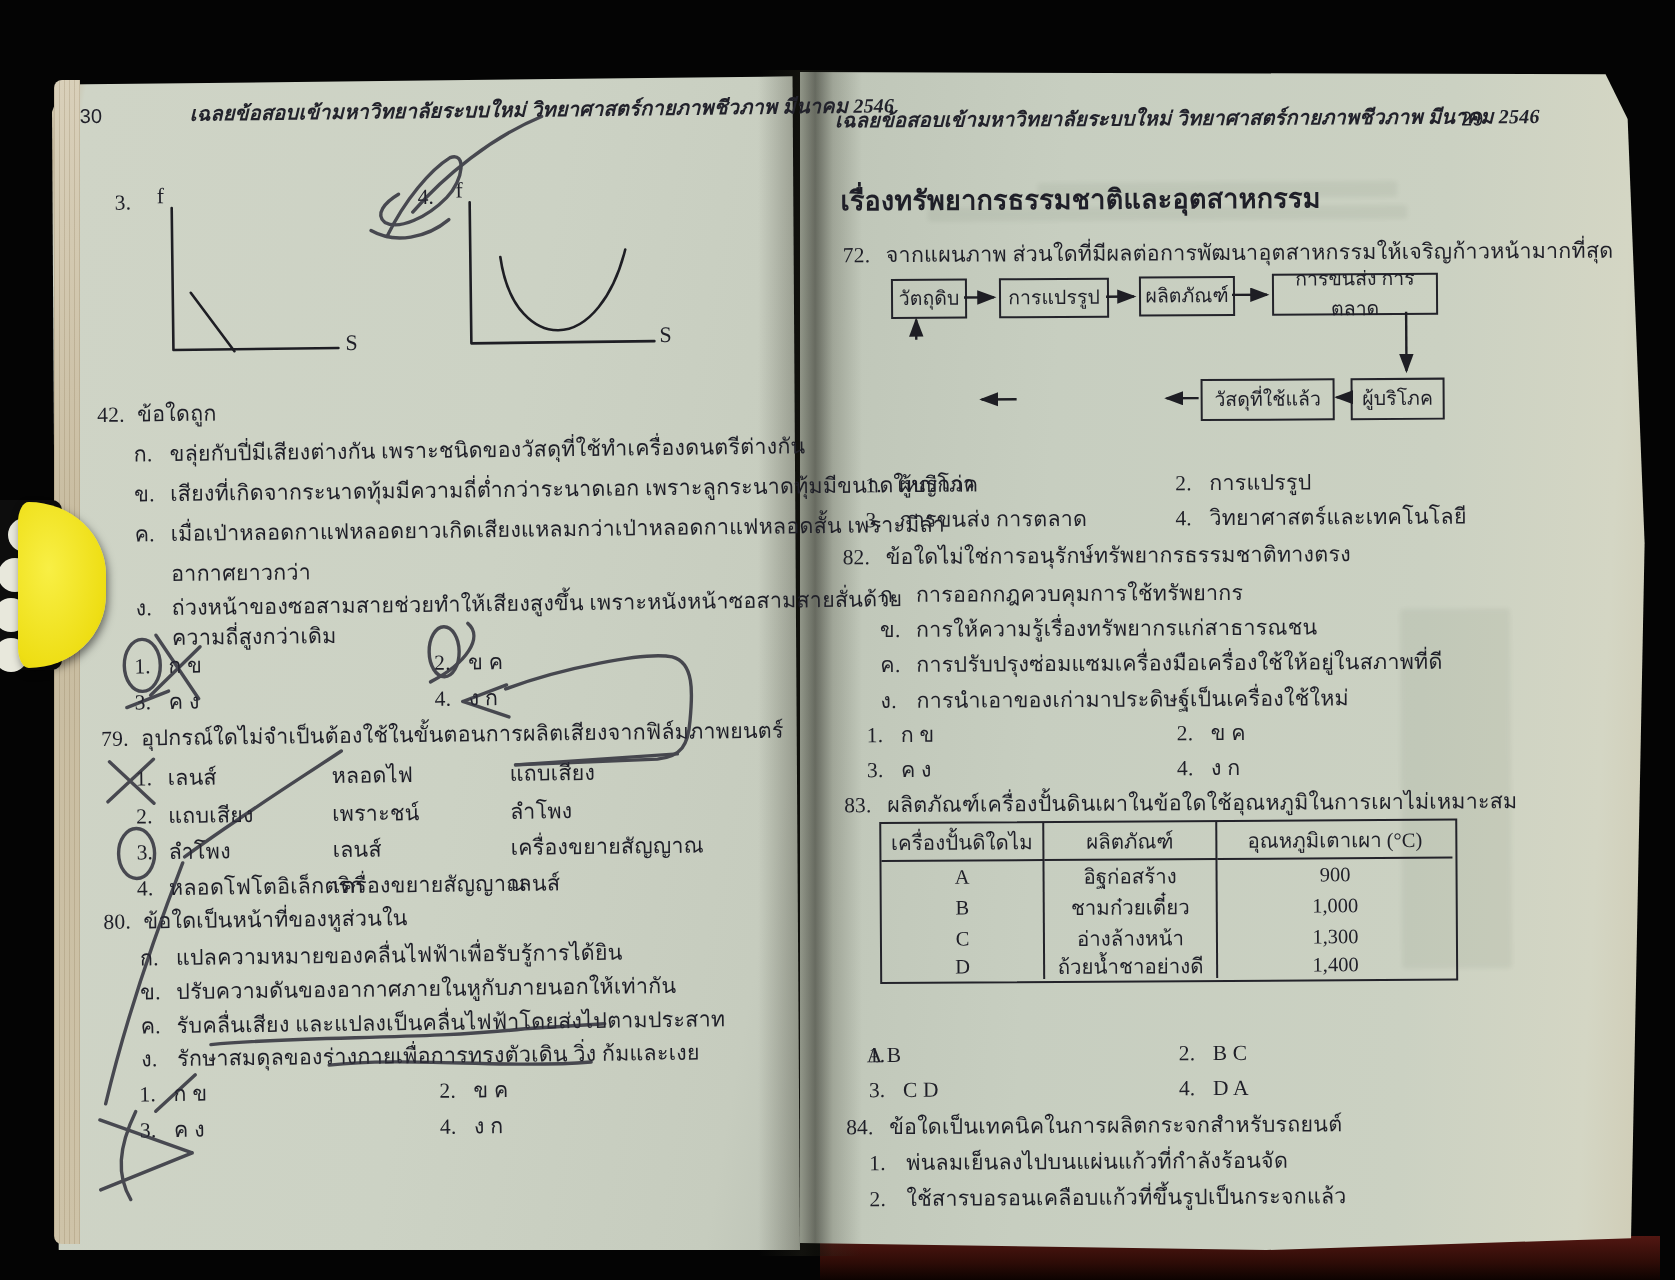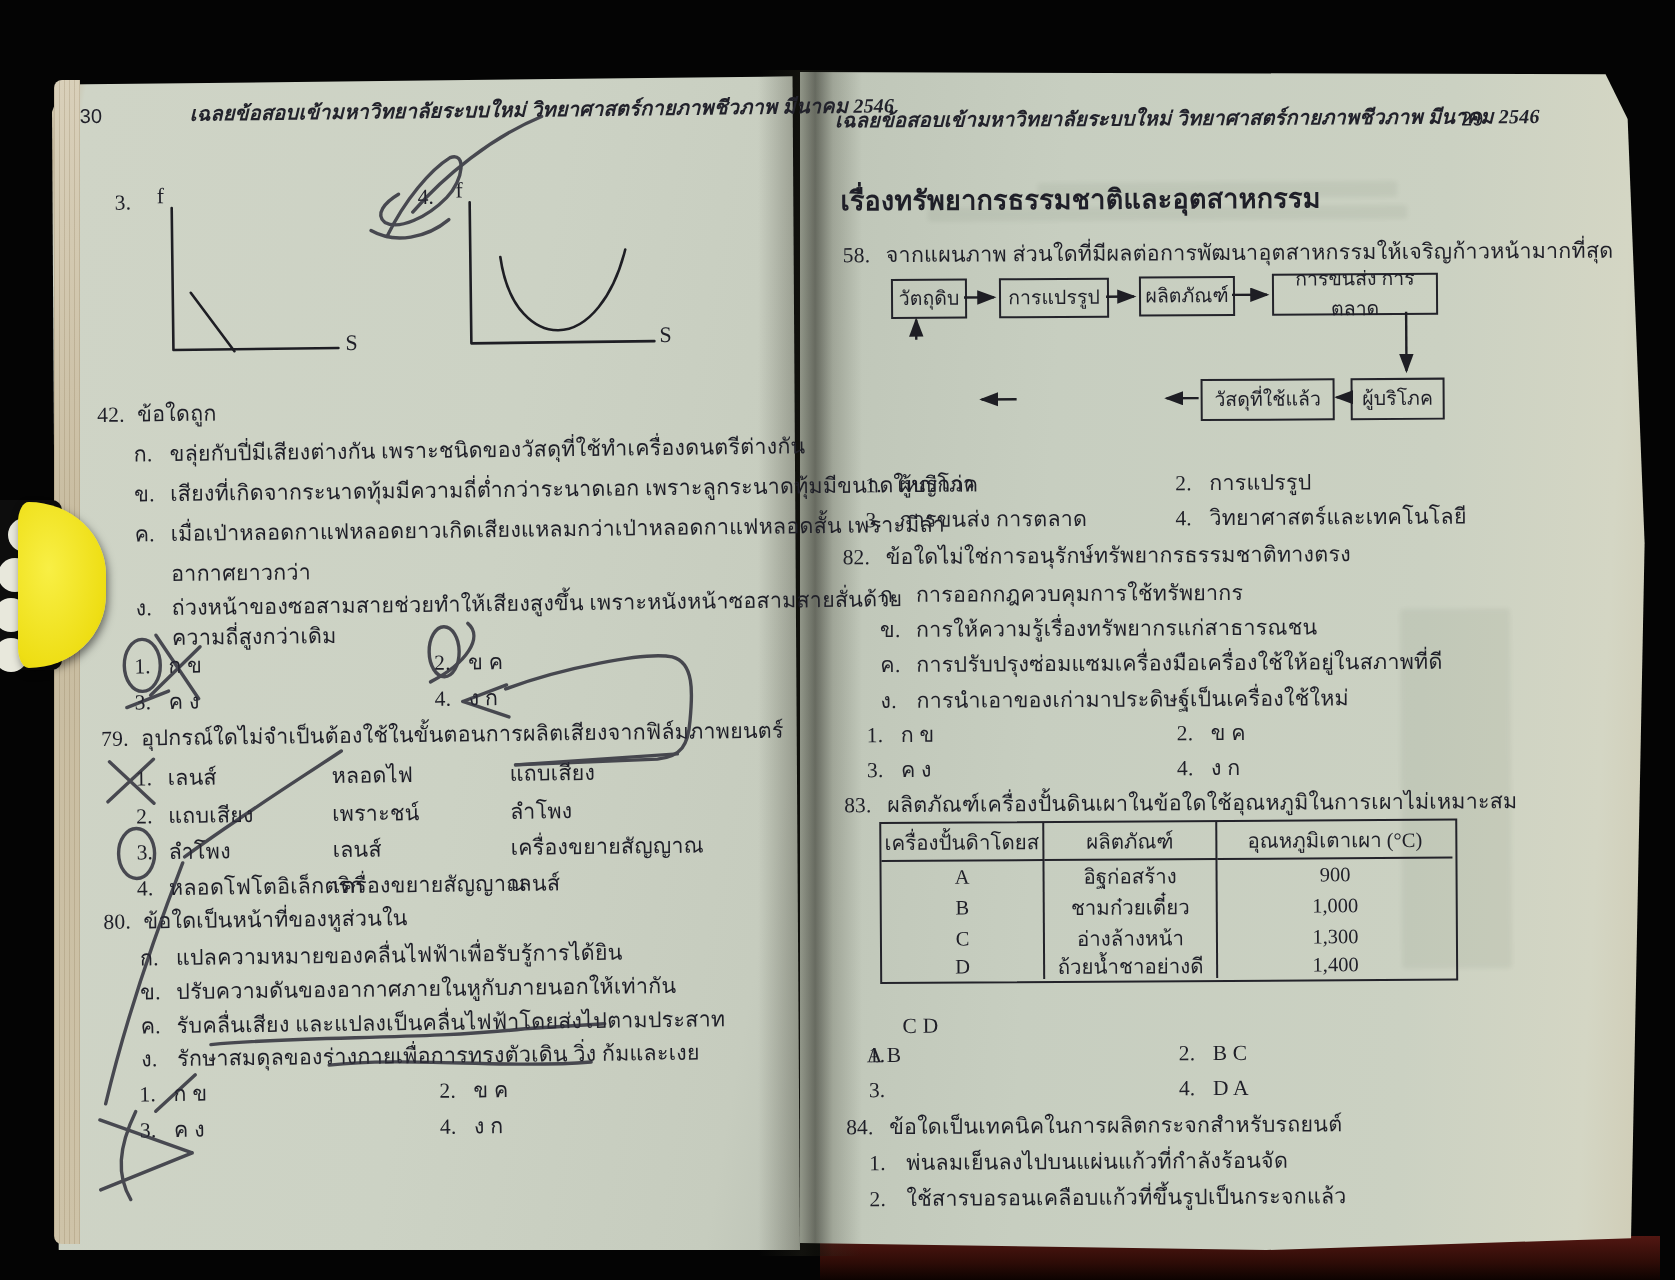--- a/index.html
+++ b/index.html
@@ -162,21 +162,21 @@
 
     <div class="ghost" style="left:1040px;top:182px;width:360px;height:16px"></div>
     <div class="ghost" style="left:930px;top:206px;width:480px;height:14px"></div>
     <div class="ghost" style="left:1400px;top:610px;width:110px;height:360px"></div>
 
     <span class="t hdr" style="left:838px;top:106px">เฉลยข้อสอบเข้ามหาวิทยาลัยระบบใหม่ วิทยาศาสตร์กายภาพชีวภาพ มีนาคม 2546</span>
     <span class="t pn" style="left:1464px;top:108px">29</span>
 
     <span class="t big" style="left:843px;top:183px">เรื่องทรัพยากรธรรมชาติและอุตสาหกรรม</span>
 
-    <span class="t" style="left:845px;top:240px">58.</span>
+    <span class="t" style="left:845px;top:240px">72.</span>
     <span class="t" style="left:888px;top:240px">จากแผนภาพ ส่วนใดที่มีผลต่อการพัฒนาอุตสาหกรรมให้เจริญก้าวหน้ามากที่สุด</span>
 
     <div class="fbox" style="left:893px;top:277px;width:72px;height:36px">วัตถุดิบ</div>
     <div class="fbox" style="left:1001px;top:277px;width:106px;height:36px">การแปรรูป</div>
     <div class="fbox" style="left:1141px;top:276px;width:92px;height:36px">ผลิตภัณฑ์</div>
     <div class="fbox" style="left:1274px;top:274px;width:162px;height:38px">การขนส่ง การตลาด</div>
     <div class="fbox" style="left:1202px;top:379px;width:130px;height:38px">วัสดุที่ใช้แล้ว</div>
     <div class="fbox" style="left:1352px;top:379px;width:90px;height:38px">ผู้บริโภค</div>
 
     <svg class="ink" viewBox="0 0 1675 1280">
@@ -222,21 +222,21 @@
     <span class="t" style="left:1210px;top:720px">ข ค</span>
     <span class="t" style="left:866px;top:755px">3.</span>
     <span class="t" style="left:900px;top:755px">ค ง</span>
     <span class="t" style="left:1176px;top:755px">4.</span>
     <span class="t" style="left:1210px;top:755px">ง ก</span>
 
     <span class="t" style="left:843px;top:790px">83.</span>
     <span class="t" style="left:886px;top:790px">ผลิตภัณฑ์เครื่องปั้นดินเผาในข้อใดใช้อุณหภูมิในการเผาไม่เหมาะสม</span>
 
     <div id="tbl">
-      <div class="cell cv ch">เครื่องปั้นดิาโดยส</div>
+      <div class="cell cv ch">เครื่องปั้นดิใดไม</div>
       <div class="cell cv ch">ผลิตภัณฑ์</div>
       <div class="cell ch">อุณหภูมิเตาเผา (°C)</div>
       <div class="cell cv">A</div>
       <div class="cell cv">อิฐก่อสร้าง</div>
       <div class="cell">900</div>
       <div class="cell cv">B</div>
       <div class="cell cv">ชามก๋วยเตี๋ยว</div>
       <div class="cell">1,000</div>
       <div class="cell cv">C</div>
       <div class="cell cv">อ่างล้างหน้า</div>
@@ -244,21 +244,21 @@
       <div class="cell cv">D</div>
       <div class="cell cv">ถ้วยน้ำชาอย่างดี</div>
       <div class="cell">1,400</div>
     </div>
 
     <span class="t" style="left:866px;top:1040px">1.</span>
     <span class="t" style="left:864px;top:1040px">A B</span>
     <span class="t" style="left:1176px;top:1040px">2.</span>
     <span class="t" style="left:1210px;top:1040px">B C</span>
     <span class="t" style="left:866px;top:1075px">3.</span>
-    <span class="t" style="left:900px;top:1011px">C D</span>
+    <span class="t" style="left:900px;top:1075px">C D</span>
     <span class="t" style="left:1176px;top:1075px">4.</span>
     <span class="t" style="left:1210px;top:1075px">D A</span>
 
     <span class="t" style="left:843px;top:1112px">84.</span>
     <span class="t" style="left:886px;top:1112px">ข้อใดเป็นเทคนิคในการผลิตกระจกสำหรับรถยนต์</span>
     <span class="t" style="left:866px;top:1148px">1.</span>
     <span class="t" style="left:903px;top:1148px">พ่นลมเย็นลงไปบนแผ่นแก้วที่กำลังร้อนจัด</span>
     <span class="t" style="left:866px;top:1184px">2.</span>
     <span class="t" style="left:903px;top:1184px">ใช้สารบอรอนเคลือบแก้วที่ขึ้นรูปเป็นกระจกแล้ว</span>
   </div>

